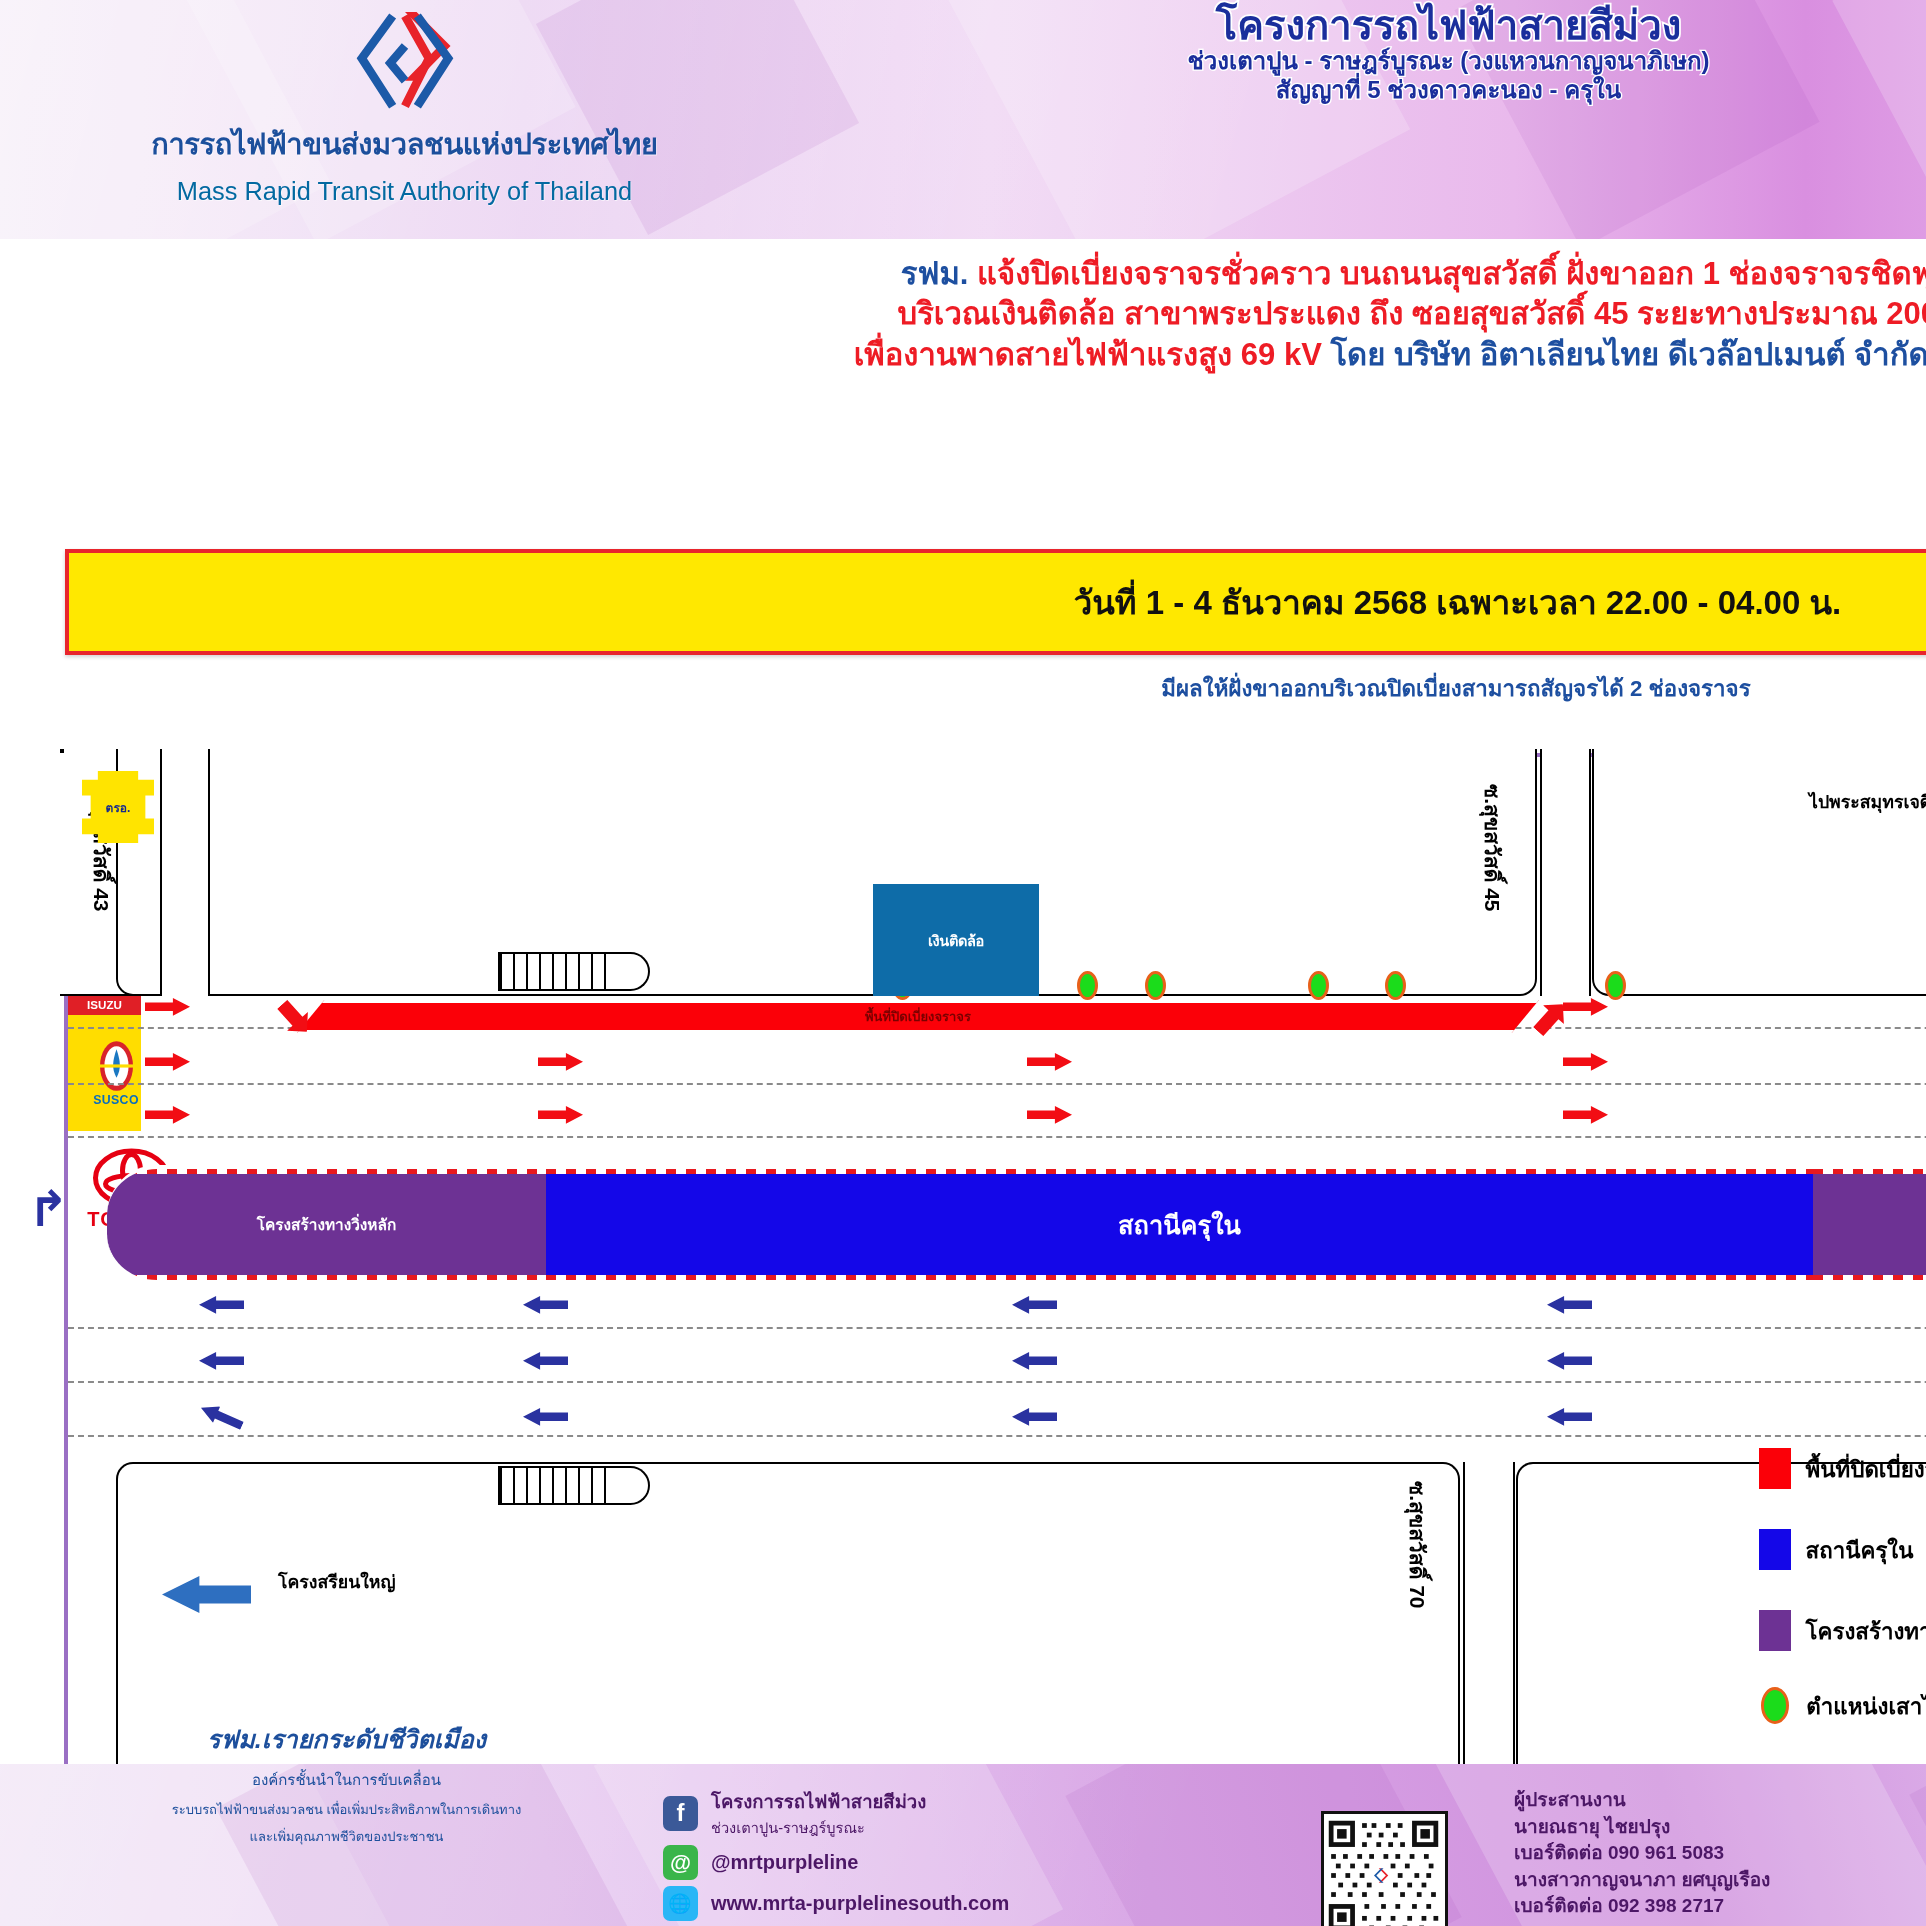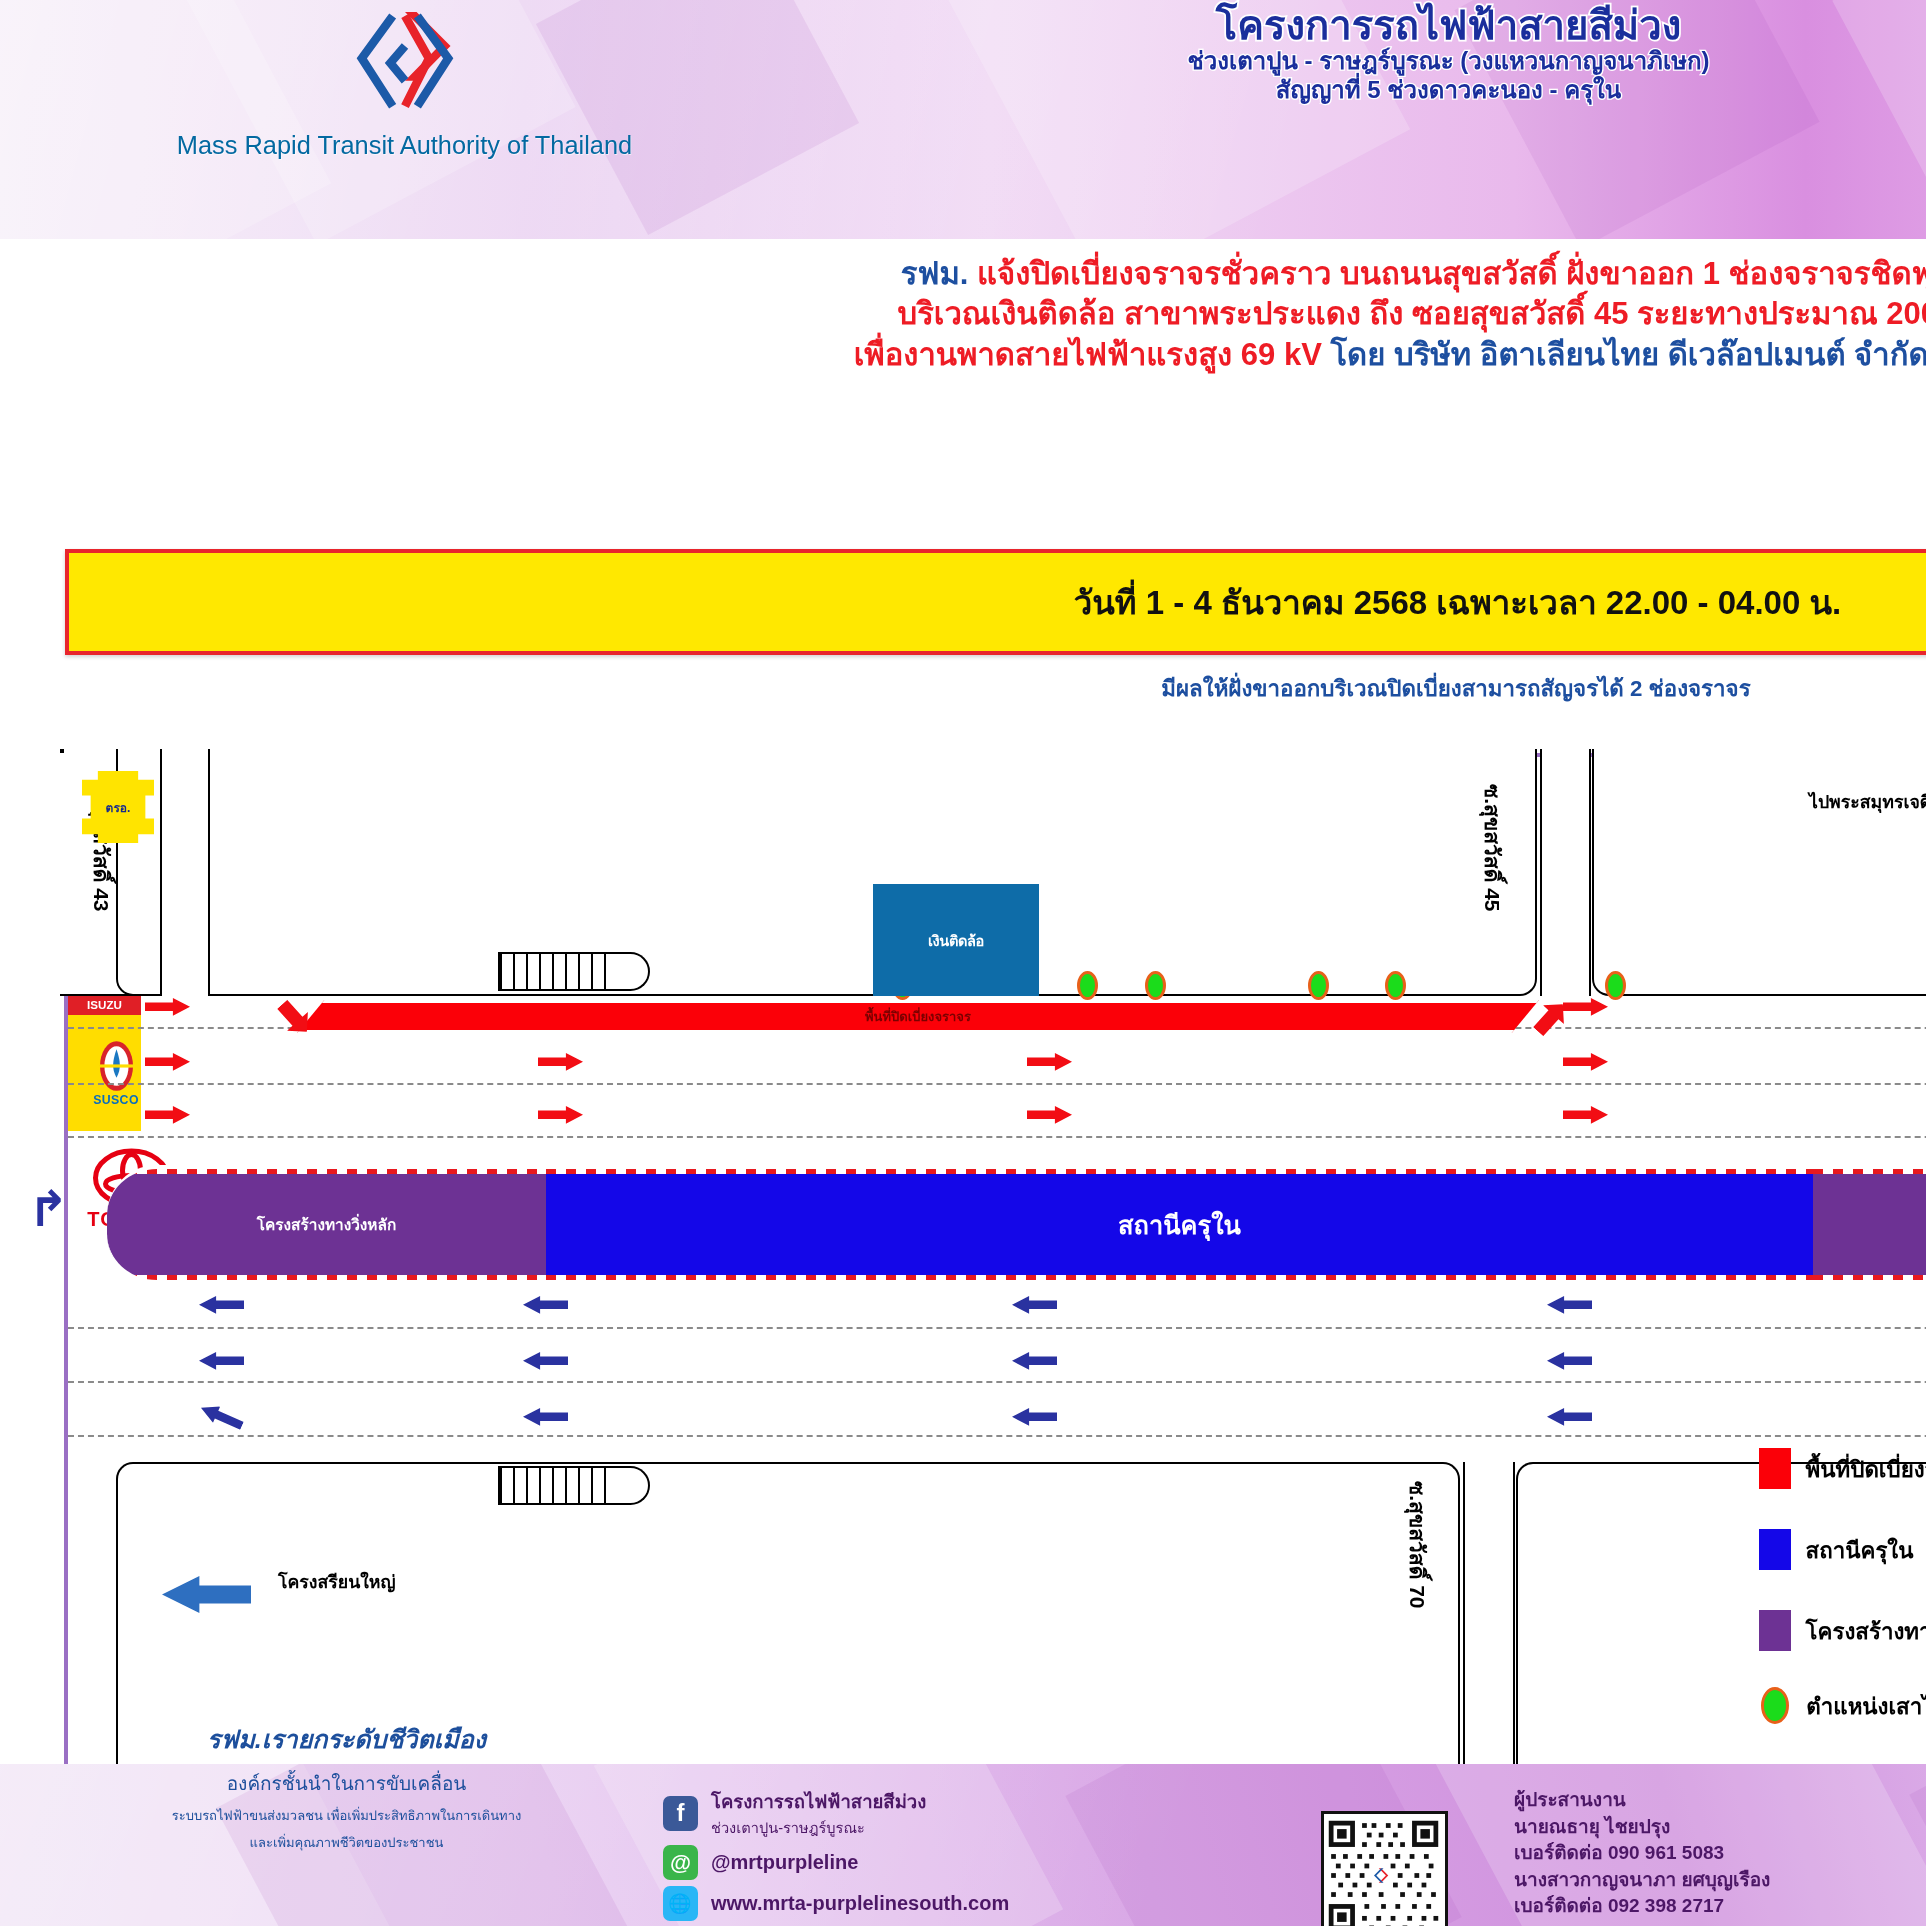--- a/index.html
+++ b/index.html
@@ -183,21 +183,21 @@
   
   .legend { position:absolute; }
   .leg-row { position:absolute; display:flex; align-items:center; }
   .leg-sw { width:32px; height:41px; margin-right:14.6px; }
   .leg-el { width:28px; height:37px; border-radius:50%; border:3.5px solid #e8601a; margin-right:17px; }
   .leg-tx { font-size:22.3px; font-weight:bold; color:#000; white-space:nowrap; }
 
   
   .f-slogan { position:absolute; left:46px; top:1719px; width:601px; text-align:center; }
   .f-slogan .s1 { font-size:25px; font-weight:bold; font-style:italic; color:#1d4f9c; text-shadow:0.4px 0.4px 0 #fff; }
-  .f-slogan .s2 { font-size:19px; color:#1d4f9c; margin-top:9.2px; }
+  .f-slogan .s2 { font-size:15px; color:#1d4f9c; margin-top:9.2px; }
   .f-slogan .s3 { font-size:13px; color:#1d4f9c; margin-top:7.7px; line-height:1.5; }
 
   .f-social { position:absolute; left:663px; top:1787px; width:616px; }
   .f-row { display:flex; align-items:center; margin-bottom:6.2px; }
   .f-ic { width:35px; height:35px; border-radius:7px; margin-right:13px;
     display:flex; align-items:center; justify-content:center; color:#fff; font-weight:bold; flex:none; }
   .f-ic.fb { background:#3b5998; font-size:24px; }
   .f-ic.at { background:#3ab54a; font-size:21.6px; }
   .f-ic.web { background:#29b6f6; font-size:19px; }
   .f-tx { color:#4c1766; }
@@ -233,20 +233,21 @@
       <path d="M160 6 L252 98 L160 190 L160 232 L292 98 L160 -36 Z" fill="none"></path>
       <g fill="none" stroke="#1c5aa8" stroke-width="22">
         <path d="M118 18 L38 128 L118 252"></path>
         <path d="M182 18 L262 128 L182 252"></path>
         <path d="M150 96 L112 140 L150 186"></path>
       </g>
       <g fill="none" stroke="#e8232a" stroke-width="22">
         <path d="M150 18 L212 128 L150 252"></path>
       </g>
     </svg>
+    <div class="mrta-th">การรถไฟฟ้าขนส่งมวลชนแห่งประเทศไทย</div>
     <div class="mrta-en">Mass Rapid Transit Authority of Thailand</div>
   </div>
 
   <div class="hdr">
     <div class="hdr-1">โครงการรถไฟฟ้าสายสีม่วง</div>
     <div class="hdr-2">ช่วงเตาปูน - ราษฎร์บูรณะ (วงแหวนกาญจนาภิเษก)</div>
     <div class="hdr-3">สัญญาที่ 5  ช่วงดาวคะนอง - ครุใน</div>
   </div>
 
   <div class="ann">

